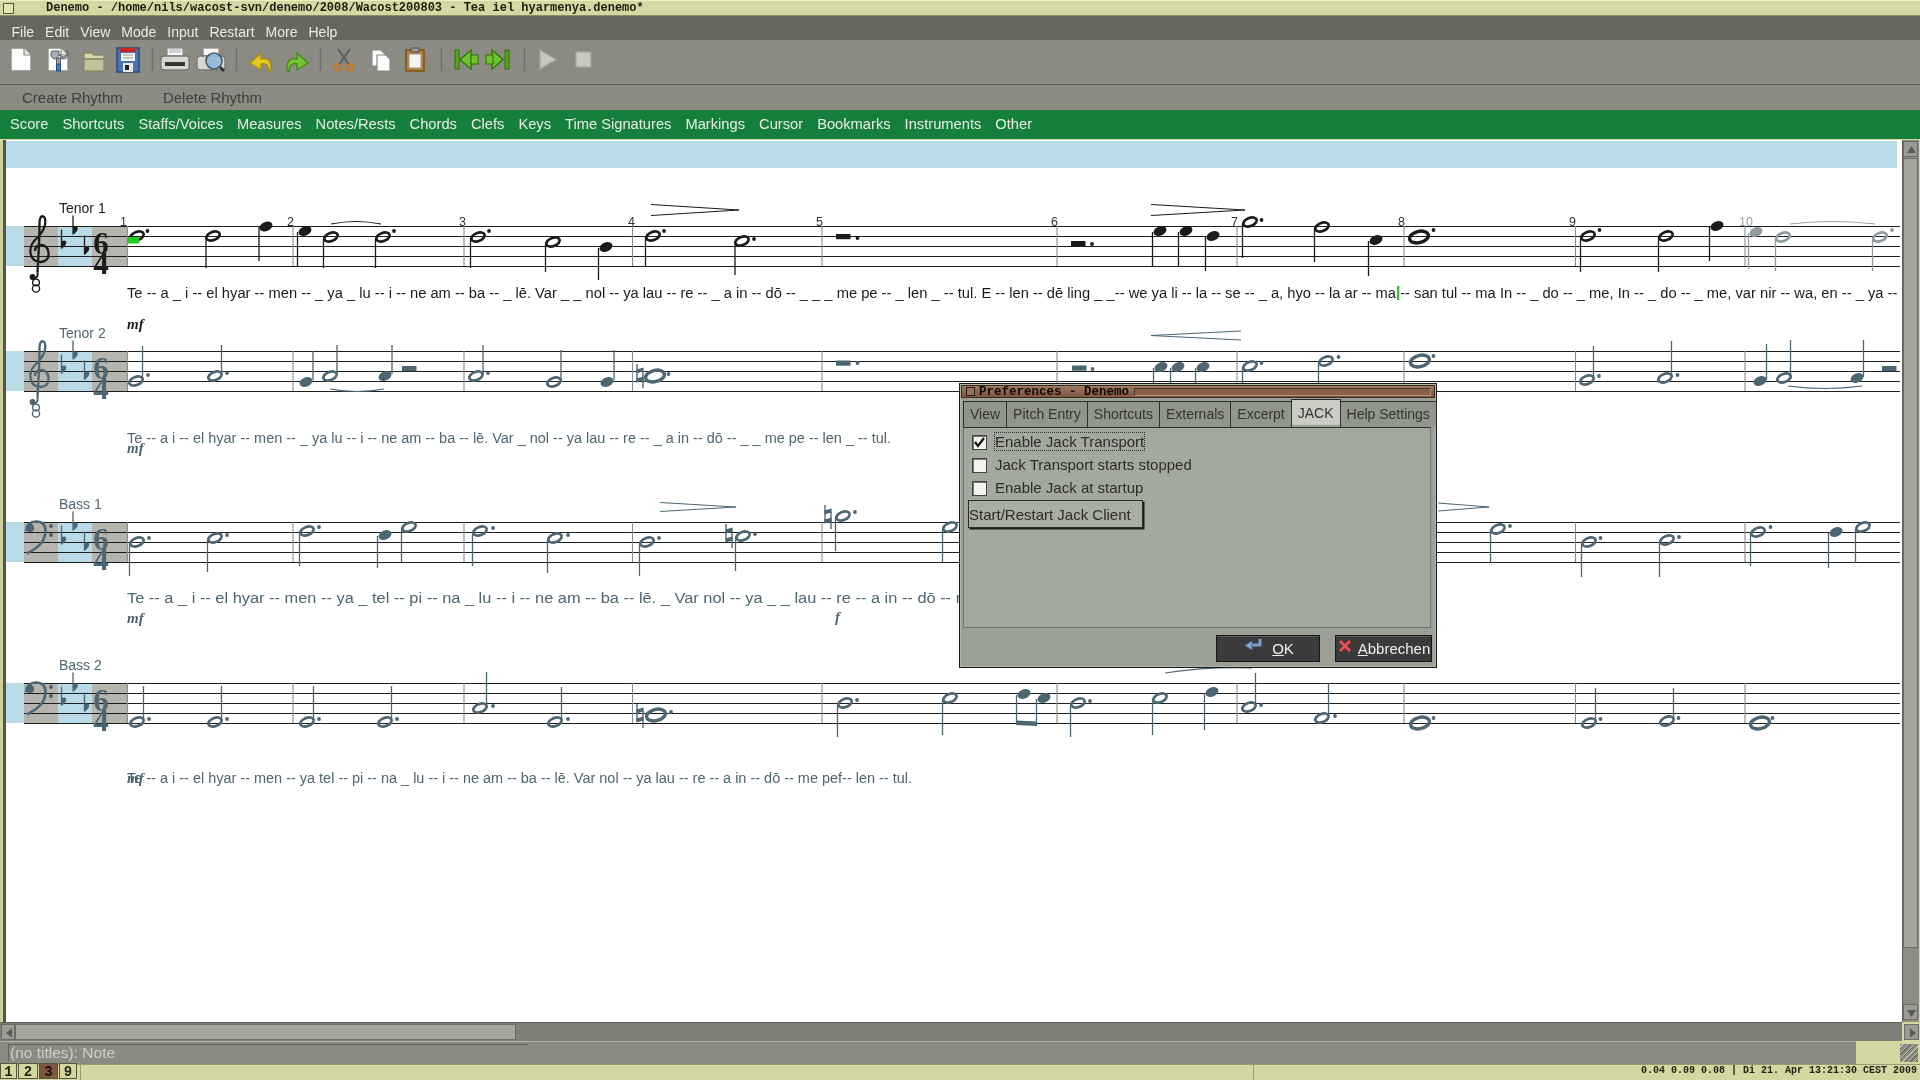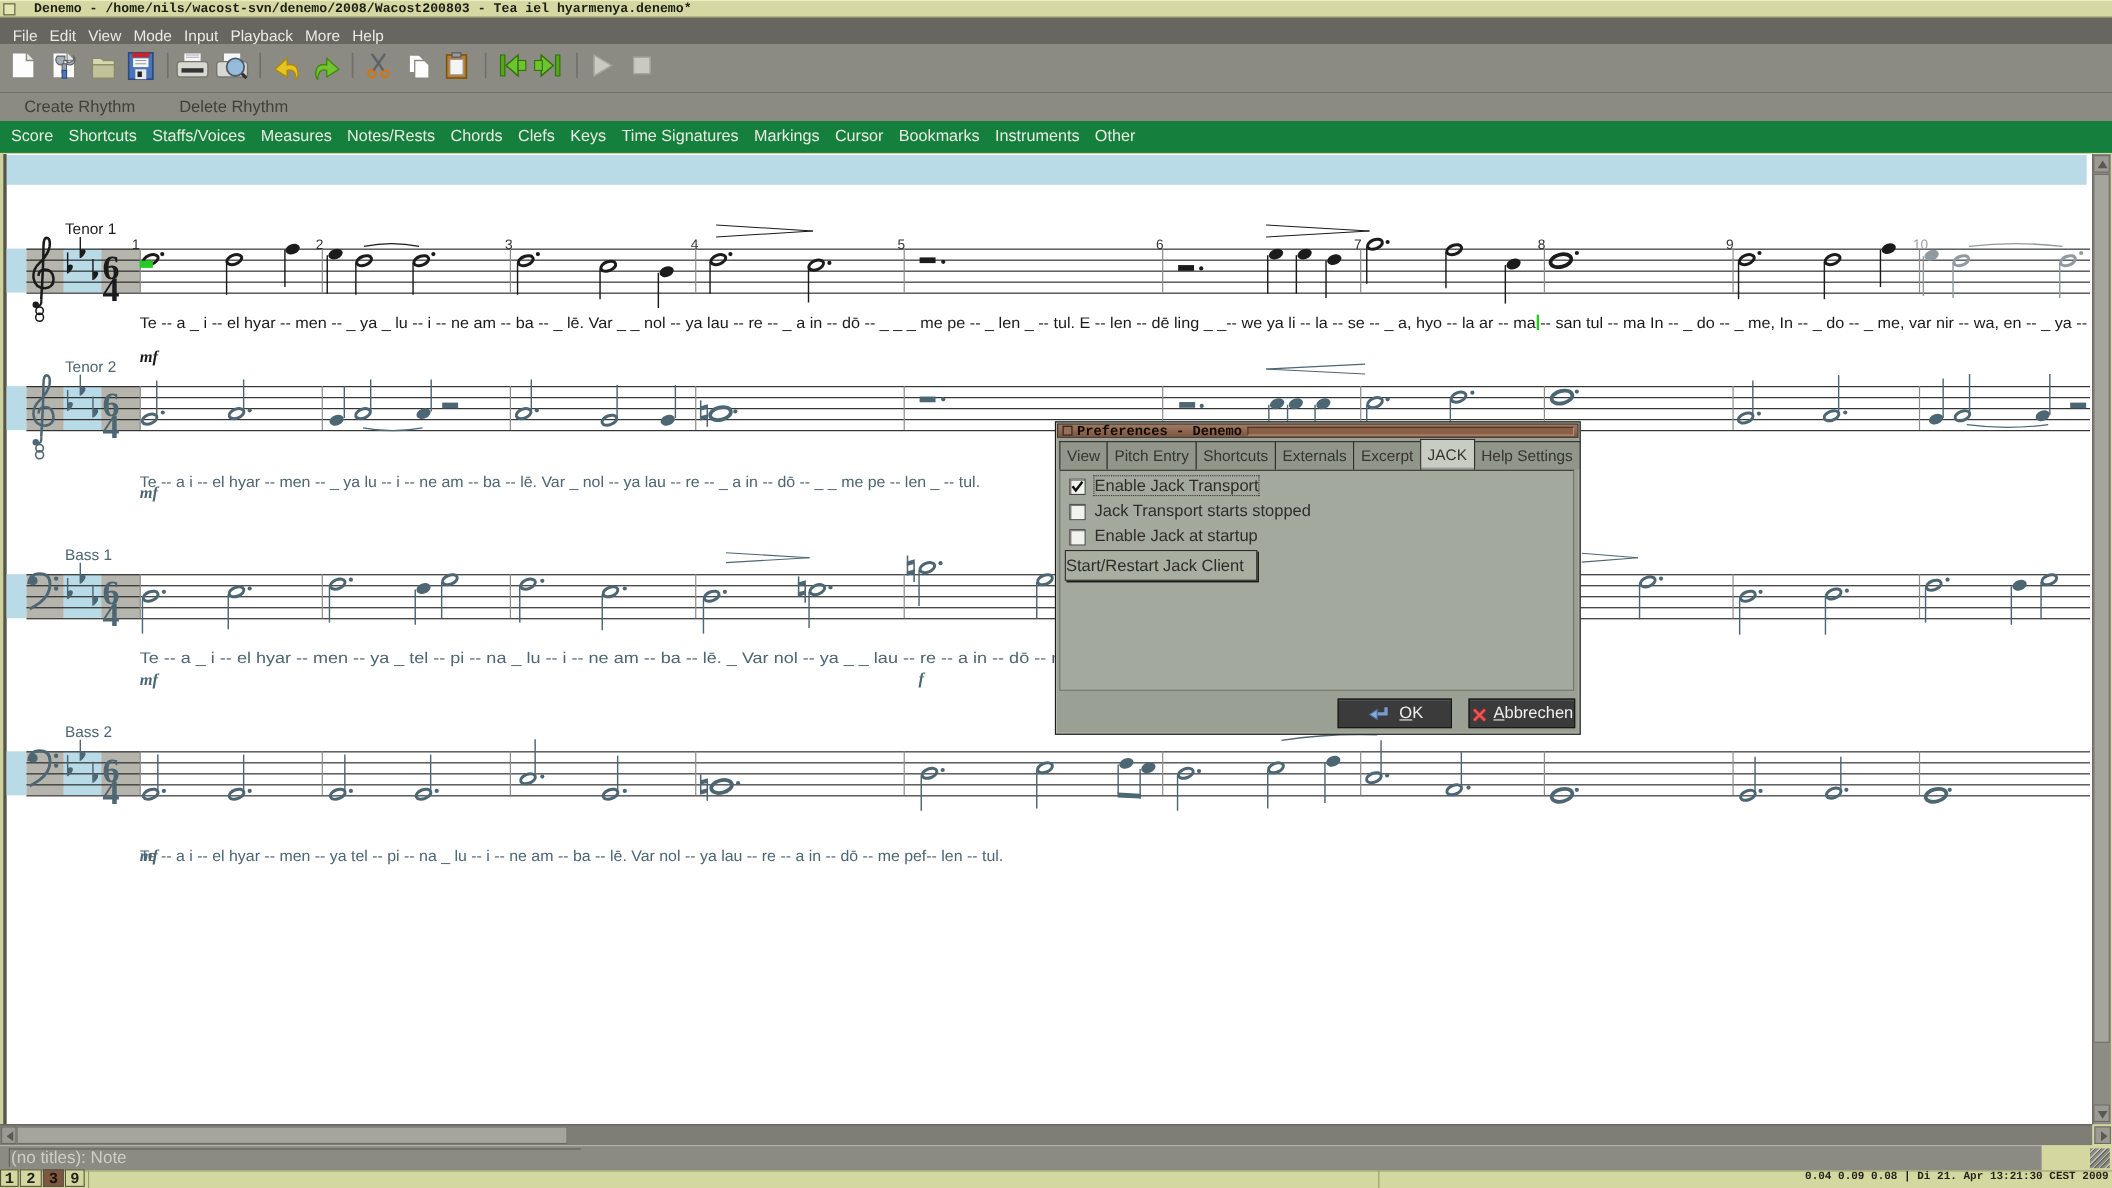--- a/index.html
+++ b/index.html
@@ -36,31 +36,31 @@
 .dgroove{position:absolute;left:172px;top:2px;width:297px;height:8px;border:1px solid #4a3428;border-bottom-color:#b89078;border-right-color:#b89078;background:#8a5f48}
 .tabs{position:absolute;left:3px;top:17px;height:26px;display:flex;font-size:14px;color:#35352f}
 .tab{background:#90968a;border:1px solid #2e2e2a;border-bottom:none;padding:0 6px;line-height:25px;margin-right:-1px;white-space:nowrap}
 .tab.act{background:#c8ccc2;position:relative;top:-2px;line-height:27px}
 .dcontent{position:absolute;left:3px;top:43px;width:468px;height:201px;background:#a3a99d;border:1px solid #70766c;border-top:1px solid #2e2e2a}
 .cbrow{position:absolute;left:8px;font-size:15px;color:#2d2d28}
 .cb{position:absolute;left:0;top:0;width:15px;height:15px;background:#f2f2ee;border:1px solid #444;box-shadow:1px 1px 0 #777 inset}
 .cblabel{position:absolute;left:23px;top:-2px;white-space:nowrap}
 .focus{outline:1px dotted #333}
 .startbtn{position:absolute;left:4px;top:72px;width:175px;height:28px;background:#a8aea0;border:1px solid #2c2c28;box-shadow:1.5px 1.5px 0 #1e1e1e;font-size:15px;color:#2d2d28;text-align:left;line-height:27px}
-.okbtn{position:absolute;height:27px;background:#3b3b3b;border:1px solid #171717;box-shadow:inset 0 1px 0 #5a5a5a;color:#f0f0f0;font-size:15px;line-height:25px;display:flex;align-items:center;justify-content:center}
+.okbtn{position:absolute;height:27px;background:#3b3b3b;border:1px solid #171717;box-shadow:inset 0 1px 0 #5a5a5a;color:#f0f0f0;font-size:15px;line-height:25px;display:flex;justify-content:center}
 </style></head>
 <body>
-<div class="titlebar"><span class="ticon"></span><span style="margin-left:31px">Denemo  -  /home/nils/wacost-svn/denemo/2008/Wacost200803  -  Tea iel hyarmenya.denemo*</span></div>
+<div class="titlebar"><span class="ticon"></span><span style="margin-left:46px">Denemo  -  /home/nils/wacost-svn/denemo/2008/Wacost200803  -  Tea iel hyarmenya.denemo*</span></div>
 <div class="menubar" style="padding-left:6px">
     <span>File</span>
     <span>Edit</span>
     <span>View</span>
     <span>Mode</span>
     <span>Input</span>
-    <span>Playback</span>
+    <span>Restart</span>
     <span>More</span>
     <span>Help</span>
   </div>
 <div class="toolbar">
     <svg width="1920" height="45" viewBox="0 0 1920 45" style="position:absolute;left:0;top:0">
       <g transform="translate(0,-40)">
         <path d="M11,48 h13 l7,7 v16 h-20 z" fill="#fdfdfd" stroke="#8a8a84" stroke-width="1.4"></path>
         <path d="M24,48 v7 h7" fill="#e8e8e2" stroke="#8a8a84" stroke-width="1.2"></path>
         <path d="M48,48 h13 l7,7 v16 h-20 z" fill="#fdfdfd" stroke="#8a8a84" stroke-width="1.4"></path>
         <path d="M61,48 v7 h7" fill="#e8e8e2" stroke="#8a8a84" stroke-width="1.2"></path>

